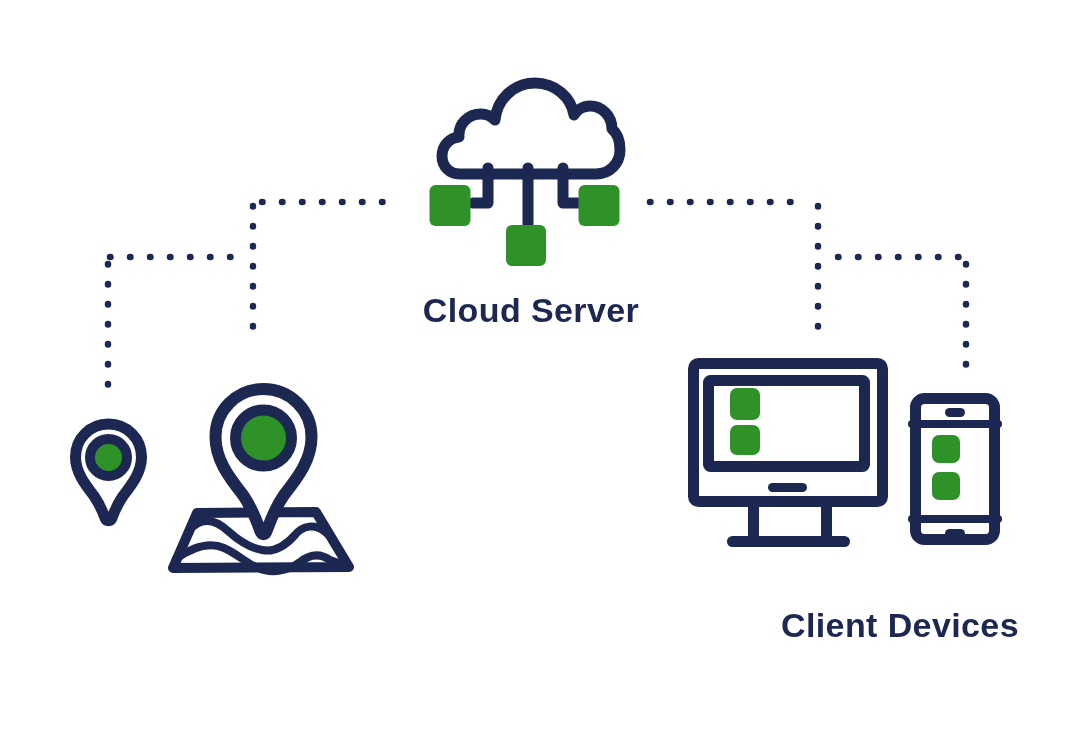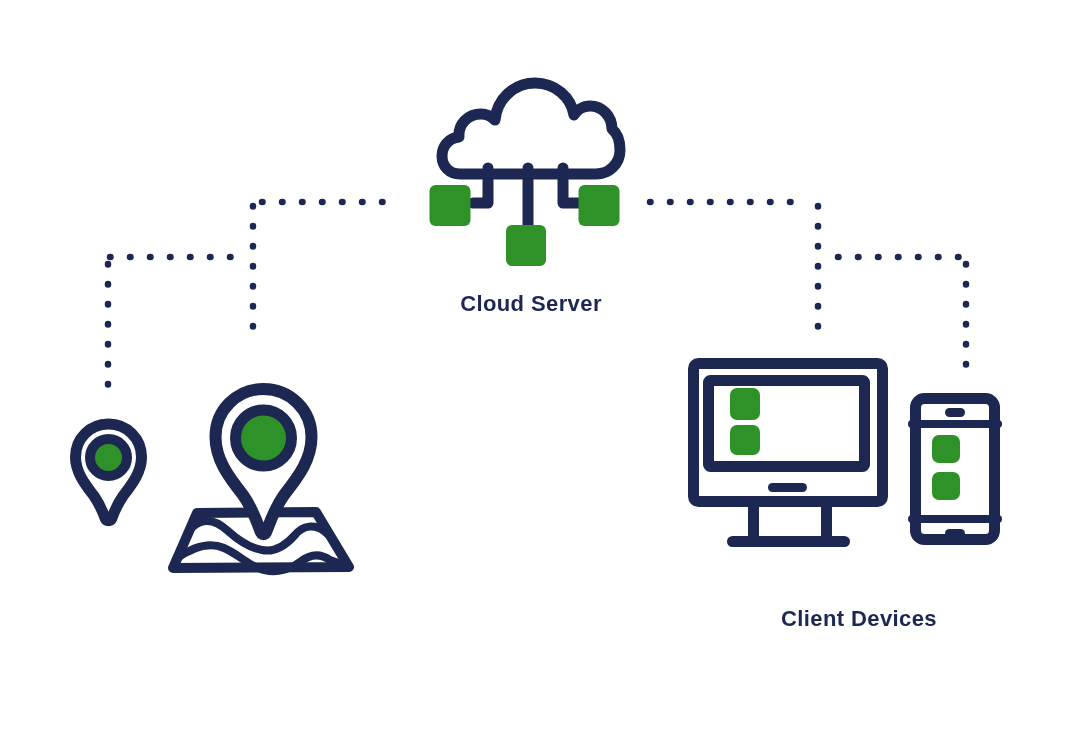--- a/index.html
+++ b/index.html
@@ -37,29 +37,29 @@
     stroke-linecap: round;
   }
   .fill-white { fill: #ffffff; }
   .fill-navy  { fill: var(--navy); stroke: none; }
   .fill-green { fill: var(--green); stroke: none; }
 
   .label {
     position: absolute;
     width: 320px;
     text-align: center;
-    font-size: 22px;
+    font-size: 34px;
     font-weight: 700;
     letter-spacing: 0.4px;
     color: var(--navy);
     white-space: nowrap;
   }
   .label-cloud  { left: 371px; top: 291px; }
   .label-iot    { left: 80px;  top: 606px; }
-  .label-client { left: 699px; top: 606px; }
+  .label-client { left: 699px; top: 606px; text-align: right; }
 </style>
 </head>
 <body>
 
 <div class="canvas">
 
   <svg class="artwork" width="1080" height="756" viewBox="0 0 1080 756">
 
     <g>
       <path class="dots" d="M262 202 H402"></path>

